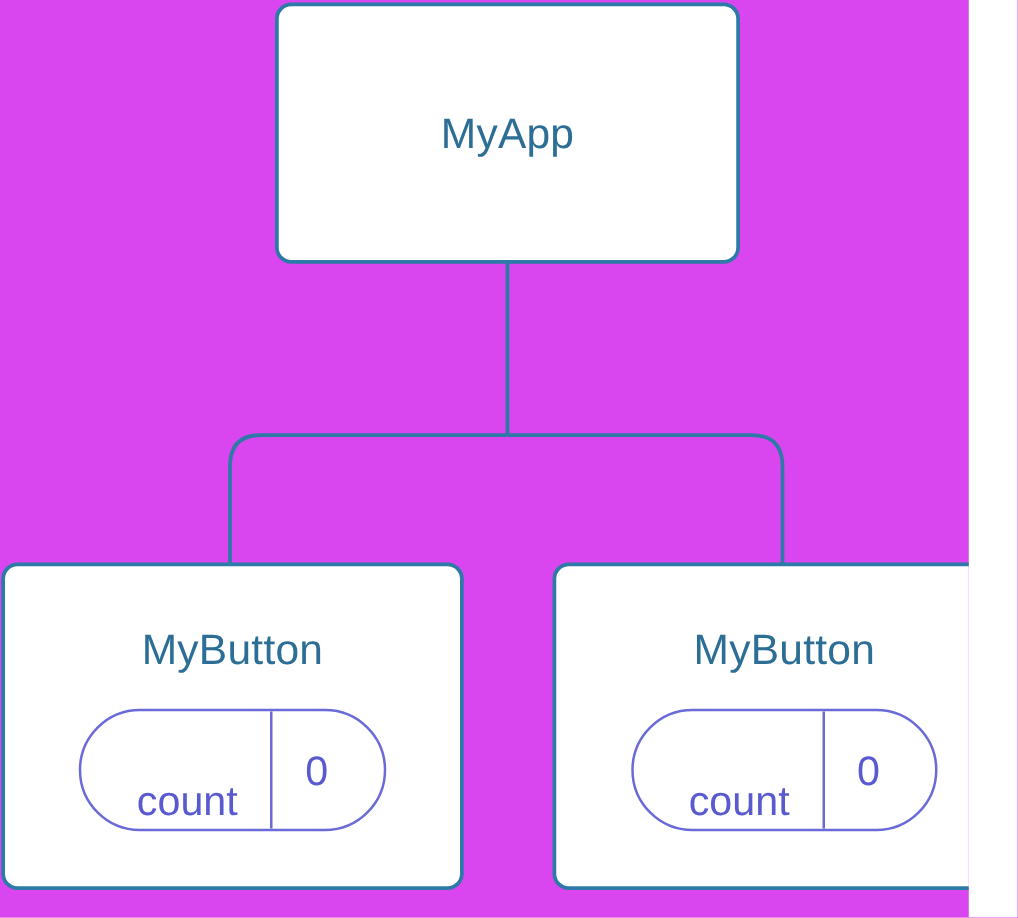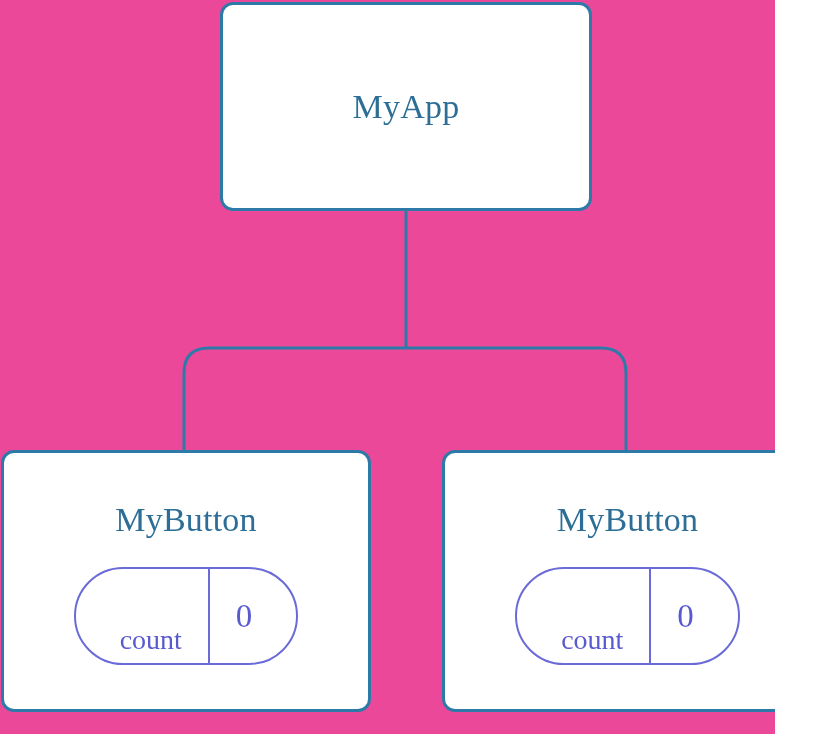--- a/index.html
+++ b/index.html
@@ -10,23 +10,22 @@
   body {
     width: 814px;
     height: 734px;
     overflow: hidden;
     font-family: "Liberation Sans", sans-serif;
   }
   #canvas {
     position: relative;
     width: 775px;
     height: 734px;
-    background: #ec4899;
+    background: #d946ef;
     overflow: hidden;
-    font-family: Liberation Serif, serif;
   }
 
   
   #edges {
     position: absolute;
     left: 0;
     top: 0;
     width: 814px;
     height: 734px;
     pointer-events: none;
@@ -90,21 +89,21 @@
     align-items: stretch;
     background: #ffffff;
     overflow: hidden;
   }
   .pill-key {
     display: flex;
     align-items: center;
     justify-content: center;
     padding: 0 26px 0 44px;
     color: #5a5ad0;
-    font-size: 28px;
+    font-size: 33px;
     line-height: 1;
     white-space: nowrap;
     margin-top: 48px;
   }
   .pill-divider {
     width: 2px;
     background: #6a6ad8;
     flex: none;
   }
   .pill-val {

